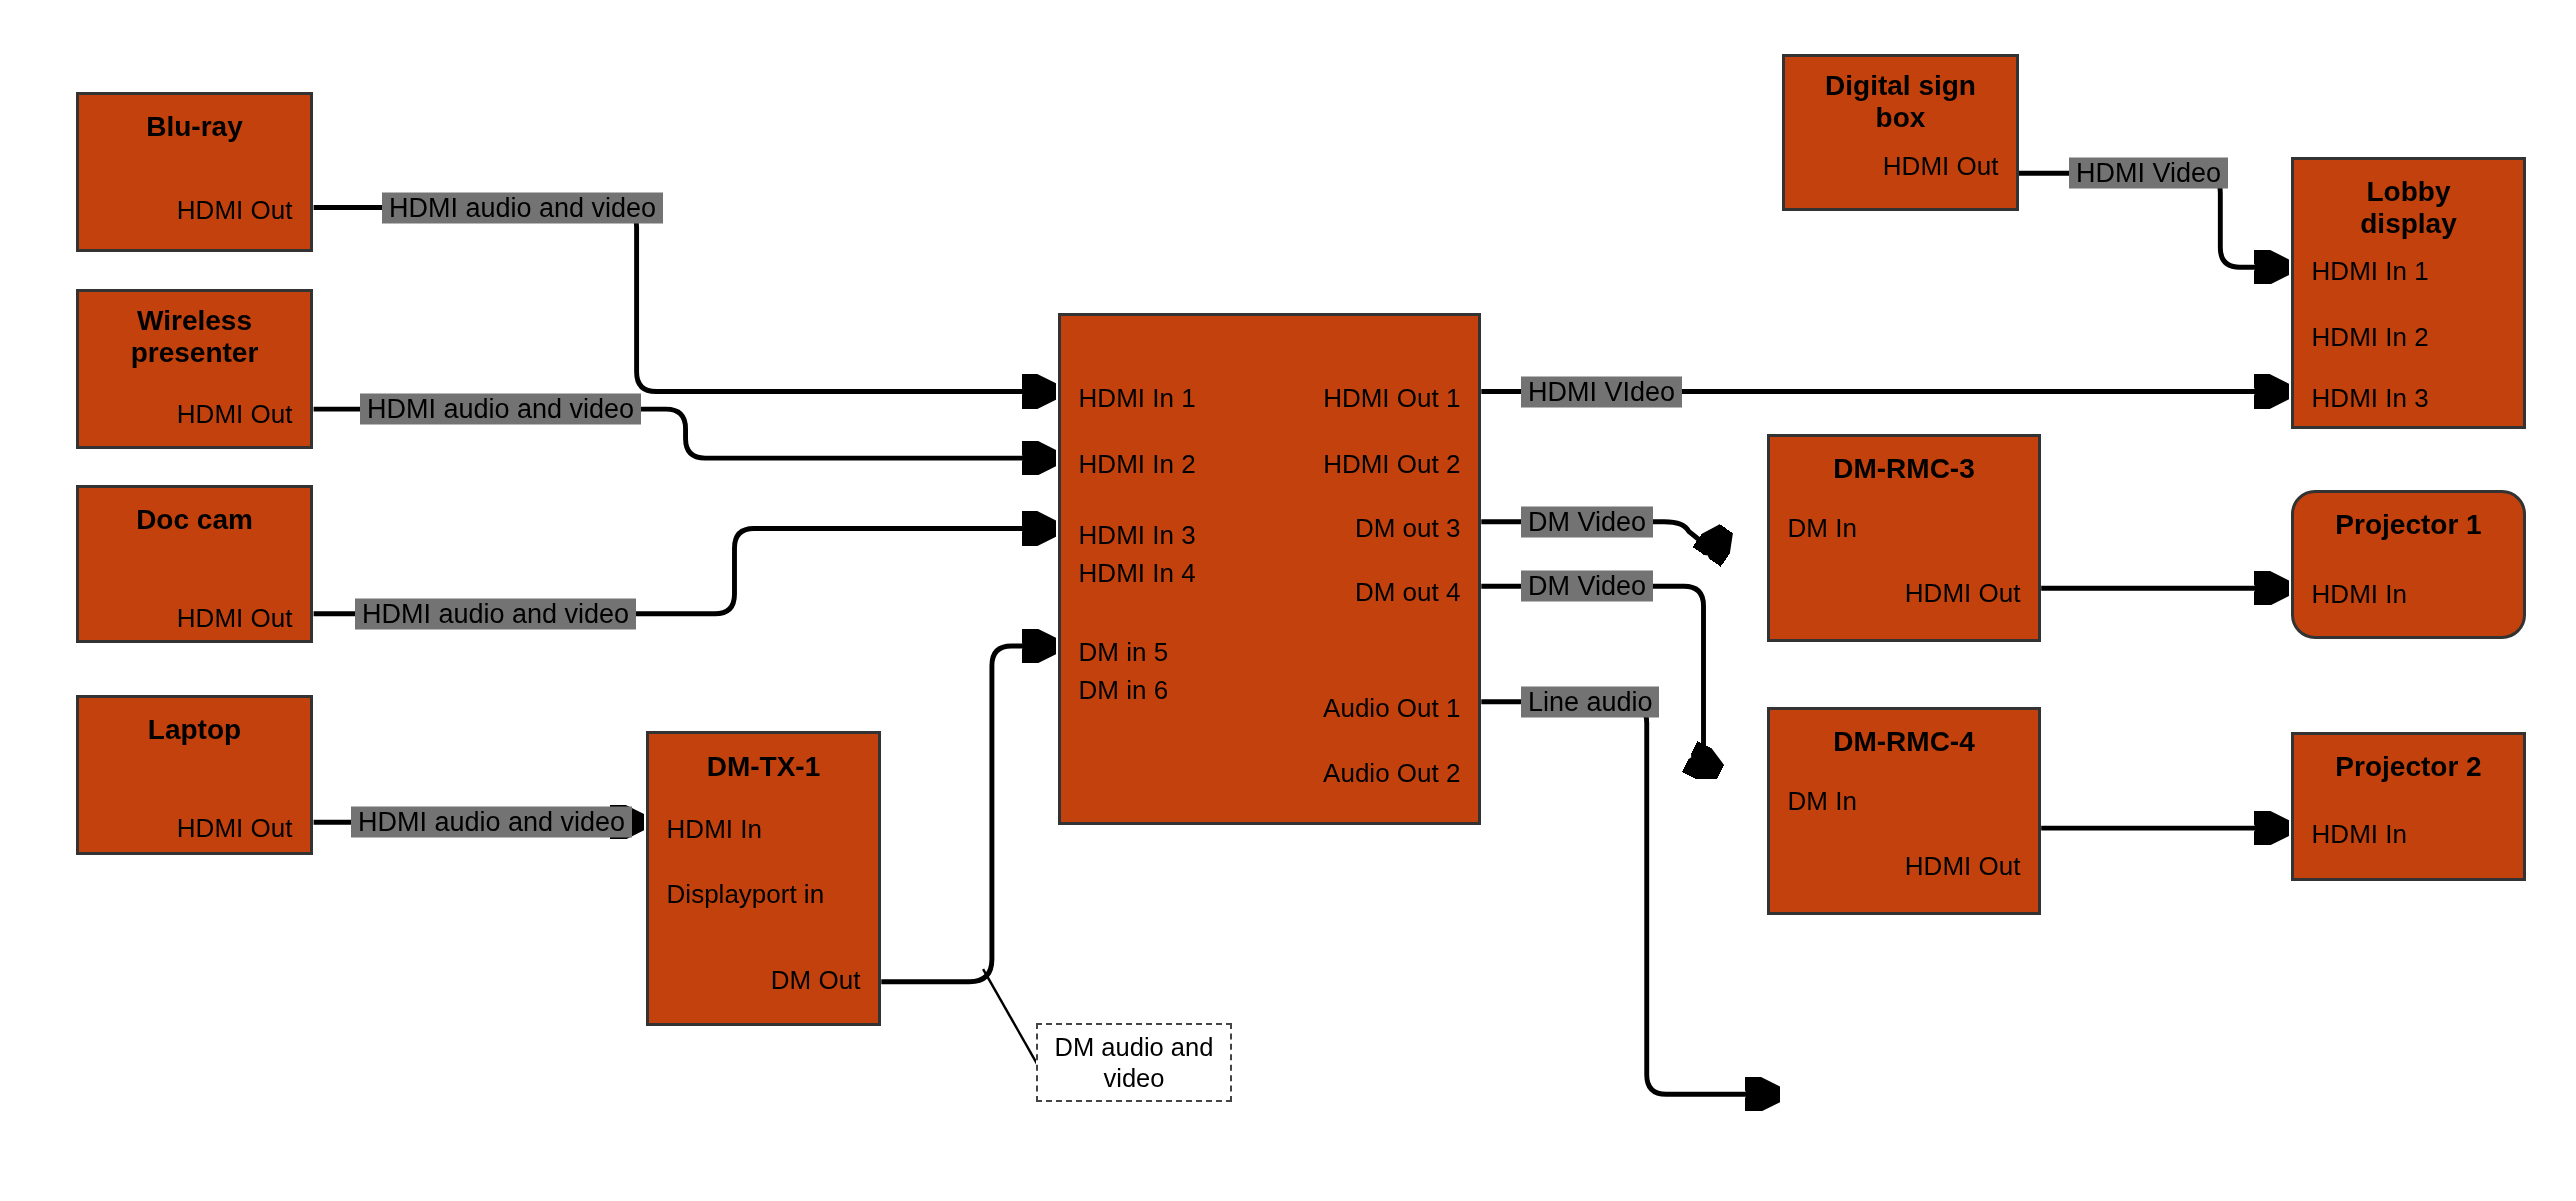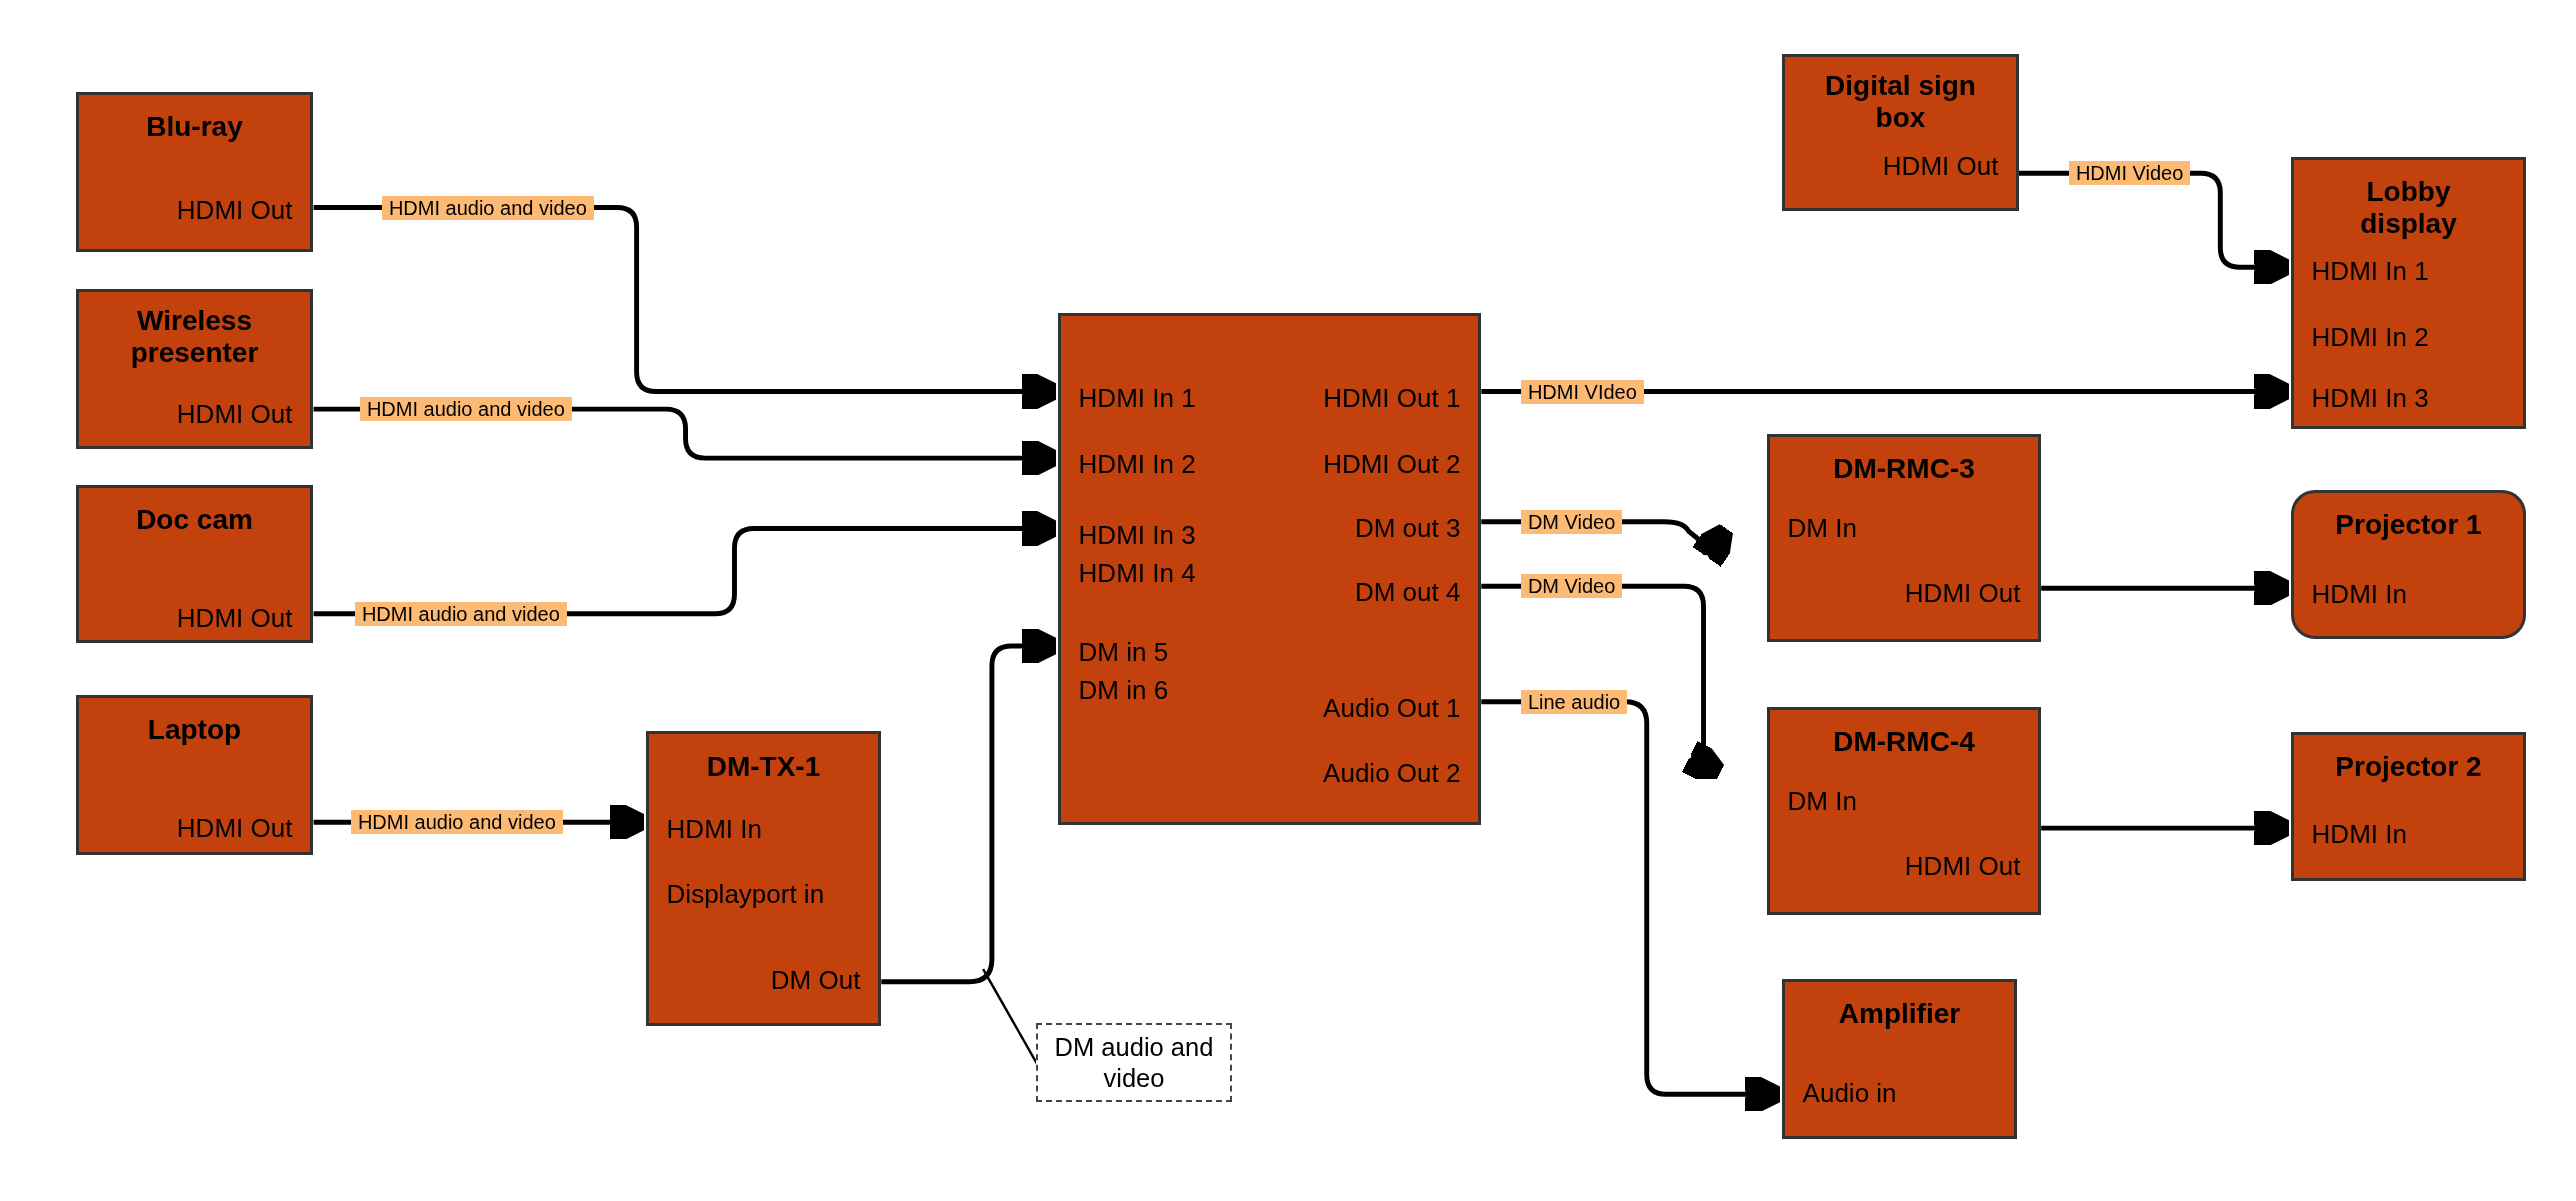--- a/index.html
+++ b/index.html
@@ -70,23 +70,23 @@
     fill:none;
     stroke:#000000;
     stroke-width:5;
     stroke-linecap:butt;
   }
   #wires .thin{stroke-width:2.5;}
 
   
   .wlabel{
     position:absolute;
-    font-size:20px;
+    font-size:27px;
     line-height:1;
-    background:#fdba74;
+    background:#737373;
     padding:2px 6.9px;
     white-space:nowrap;
     transform:translateY(-50%);
     z-index:2;
   }
 </style>
 </head>
 <body>
 
 <div id="canvas">
@@ -209,21 +209,17 @@
   <div class="box" style="left:2291px;top:490px;width:235px;height:149px;border-radius:24px;">
     <div class="title" style="top:15.7px;">Projector 1</div>
     <div class="port left" style="top:88px;">HDMI In</div>
   </div>
 
   <div class="box" style="left:2291px;top:732px;width:235px;height:149px;">
     <div class="title" style="top:15.7px;">Projector 2</div>
     <div class="port left" style="top:86px;">HDMI In</div>
   </div>
 
-  <div class="box" style="left:1782px;top:979px;width:235px;height:160px;">
-    <div class="title" style="top:15.7px;">Amplifier</div>
-    <div class="port left" style="top:98px;">Audio in</div>
-  </div>
 
   <div class="callout" style="left:1036px;top:1023px;width:196px;height:79px;">DM audio and video</div>
 
 </div>
 
 
 </body></html>

